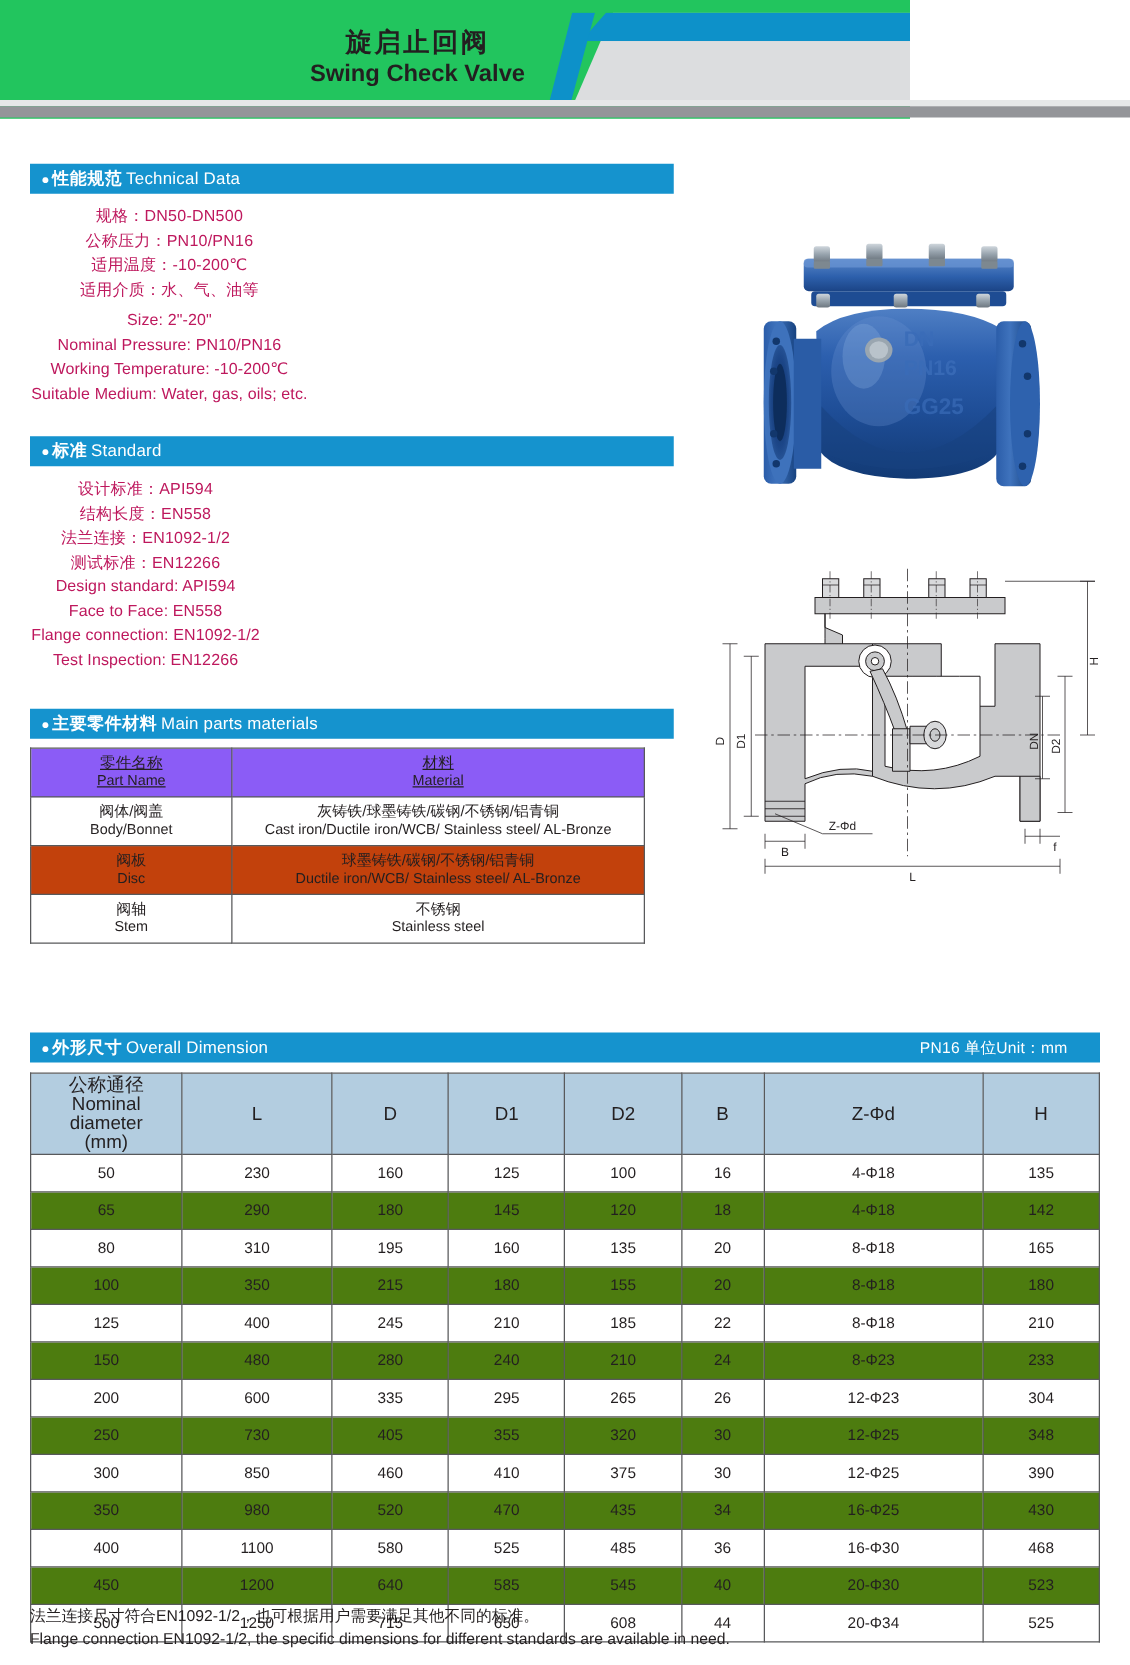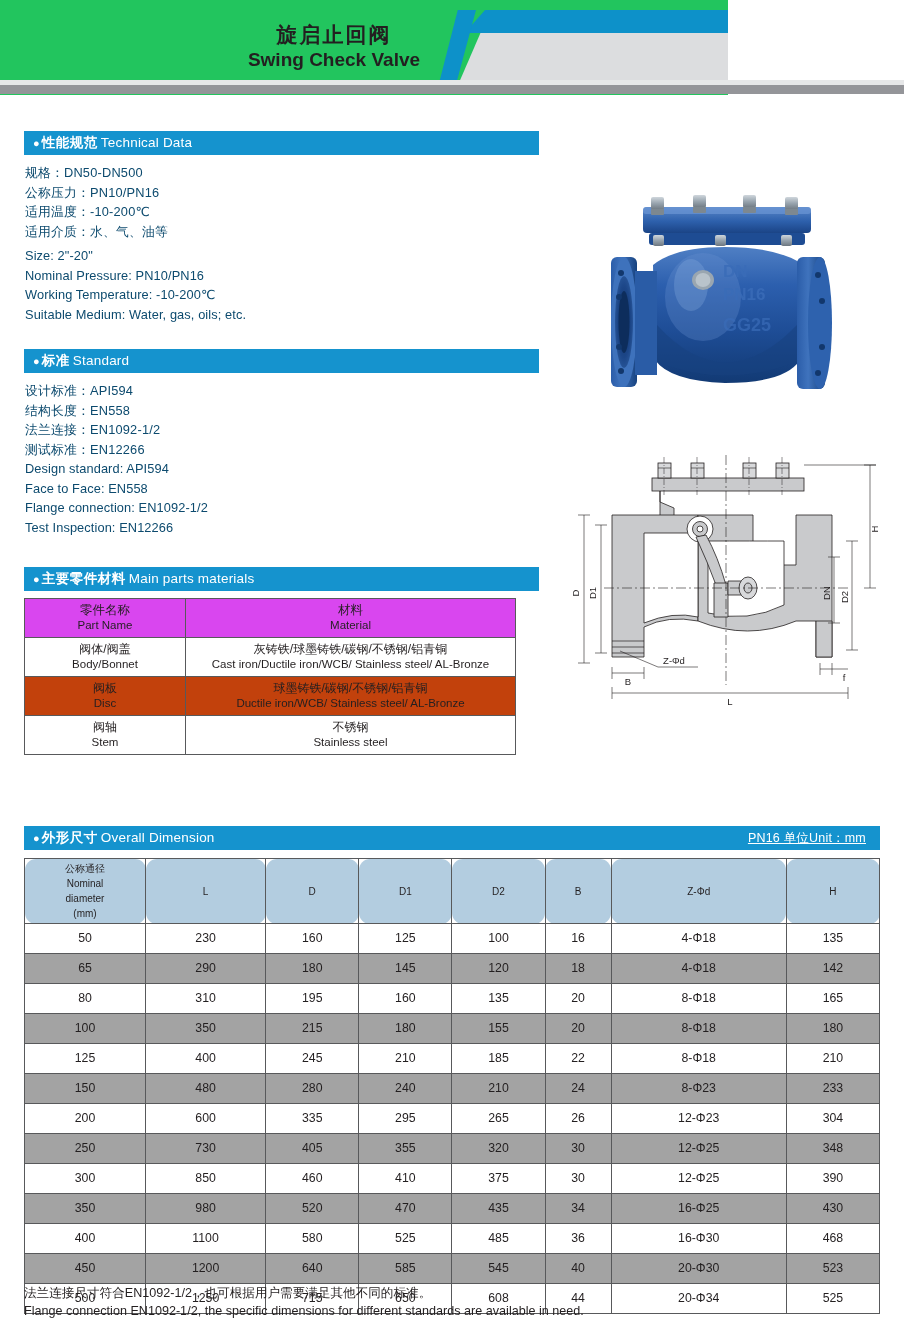--- a/index.html
+++ b/index.html
@@ -76,53 +76,54 @@
     line-height: 24px;
     padding-left: 9px;
     box-sizing: border-box;
     letter-spacing: 0.2px;
     white-space: nowrap;
   }
   .bar .dot { font-size: 11px; margin-right: 2px; }
   .bar .cn { font-weight: bold; letter-spacing: 0.5px; }
   .bar .en { font-weight: normal; margin-left: 3px; }
   .bar .right {
-    float: right; margin-right: 14px;
+    float: right; margin-right: 26px;
     font-size: 12.5px;
-    text-decoration: underline;
   }
 
   
   .speclist {
     position: absolute;
     font-size: 12.8px;
-    color: #0c4a6e;
+    color: #be185d;
     line-height: 19.5px;
     white-space: nowrap;
+    text-align: center;
   }
   .speclist .cnline { letter-spacing: 0.2px; }
   .speclist .enline { letter-spacing: 0.1px; }
   .speclist .gap { height: 5px; }
 
   
   .mtable {
     position: absolute;
     border-collapse: collapse;
     font-size: 12px;
   }
   .mtable td {
     border: 1px solid #58595b;
     text-align: center;
     vertical-align: middle;
     padding: 4px 3px;
     line-height: 15px;
   }
   .mtable .hd {
-    background: #d946ef;
+    background: #8b5cf6;
     font-size: 12.5px;
+    text-decoration: underline;
   }
   .mtable .odd { background: #ffffff; }
   .mtable .even { background: #c2410c; }
   .mtable .cn { display:block; }
   .mtable .en { display:block; font-size: 11.5px; }
 
   
   .dtable {
     position: absolute;
     border-collapse: collapse;
@@ -131,25 +132,24 @@
   .dtable td {
     border: 1px solid #58595b;
     text-align: center;
     vertical-align: middle;
     height: 27px;
     line-height: 15px;
   }
   .dtable thead td {
     background: #b3cde0;
     height: 62px;
-    font-size: 10px;
-    border-radius: 11px;
+    font-size: 15px;
   }
   .dtable tbody tr.odd td { background: #ffffff; border-radius: 11px; }
-  .dtable tbody tr.even td { background: #a3a3a3; }
+  .dtable tbody tr.even td { background: #4d7c0f; }
   .dtable .h1 { display:block; }
 
   
   .note {
     position: absolute;
     font-size: 12.6px;
     line-height: 18px;
     color: #231f20;
     white-space: nowrap;
   }

